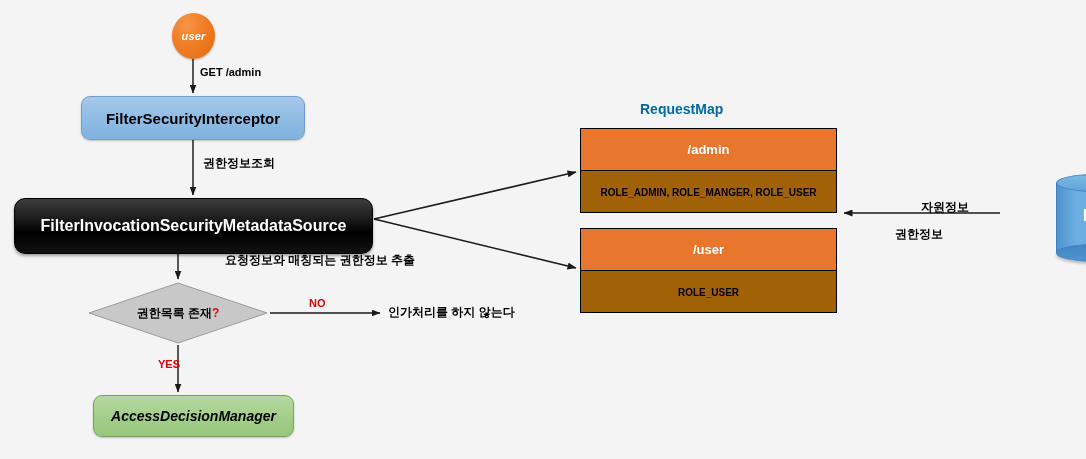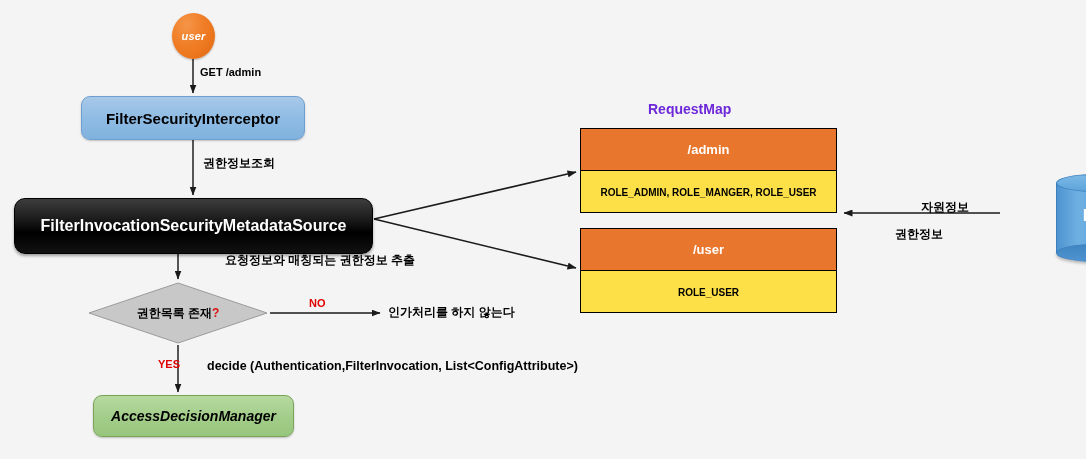--- a/index.html
+++ b/index.html
@@ -105,26 +105,26 @@
     font-size: 12px;
     font-weight: bold;
     color: #000000;
     white-space: nowrap;
   }
   .diamond-label .q { color: #d81010; }
 
   
   .reqmap-title {
     left: 640px; top: 101px;
-    font-size: 14px; font-weight: bold; color: #6d28d9; margin-left: 8px;
+    font-size: 14px; font-weight: bold; color: #0369a1;
   }
   .table {
     box-sizing: border-box;
     border: 1px solid #000000;
-    background: #fde047;
+    background: #a16207;
   }
   .table-admin { left: 580px; top: 128px; width: 257px; height: 85px; }
   .table-user  { left: 580px; top: 228px; width: 257px; height: 85px; }
   .tbl-head {
     height: 42px;
     background: #e8762c;
     border-bottom: 1px solid #000000;
     display: flex; align-items: center; justify-content: center;
     color: #ffffff;
     font-size: 13px;
@@ -243,21 +243,20 @@
         <span class="q">?</span>
     </div>
   </div>
 
   <div class="abs edge-label red" style="left:309px; top:297px;">NO</div>
 
   <div class="abs edge-label kr" style="left:388px; top:304px;">인가처리를 하지 않는다</div>
 
   <div class="abs edge-label red" style="left:158px; top:358px;">YES</div>
 
-  <div class="abs edge-label code" style="left:207px; top:359px;">decide (Authentication,FilterInvocation, List&lt;ConfigAttribute&gt;)</div>
 
   <div class="abs box box-green">AccessDecisionManager</div>
 
   <div class="abs reqmap-title">RequestMap</div>
 
   <div class="abs table table-admin">
     <div class="tbl-head">/admin</div>
     <div class="tbl-body">ROLE_ADMIN, ROLE_MANGER, ROLE_USER</div>
   </div>
 

